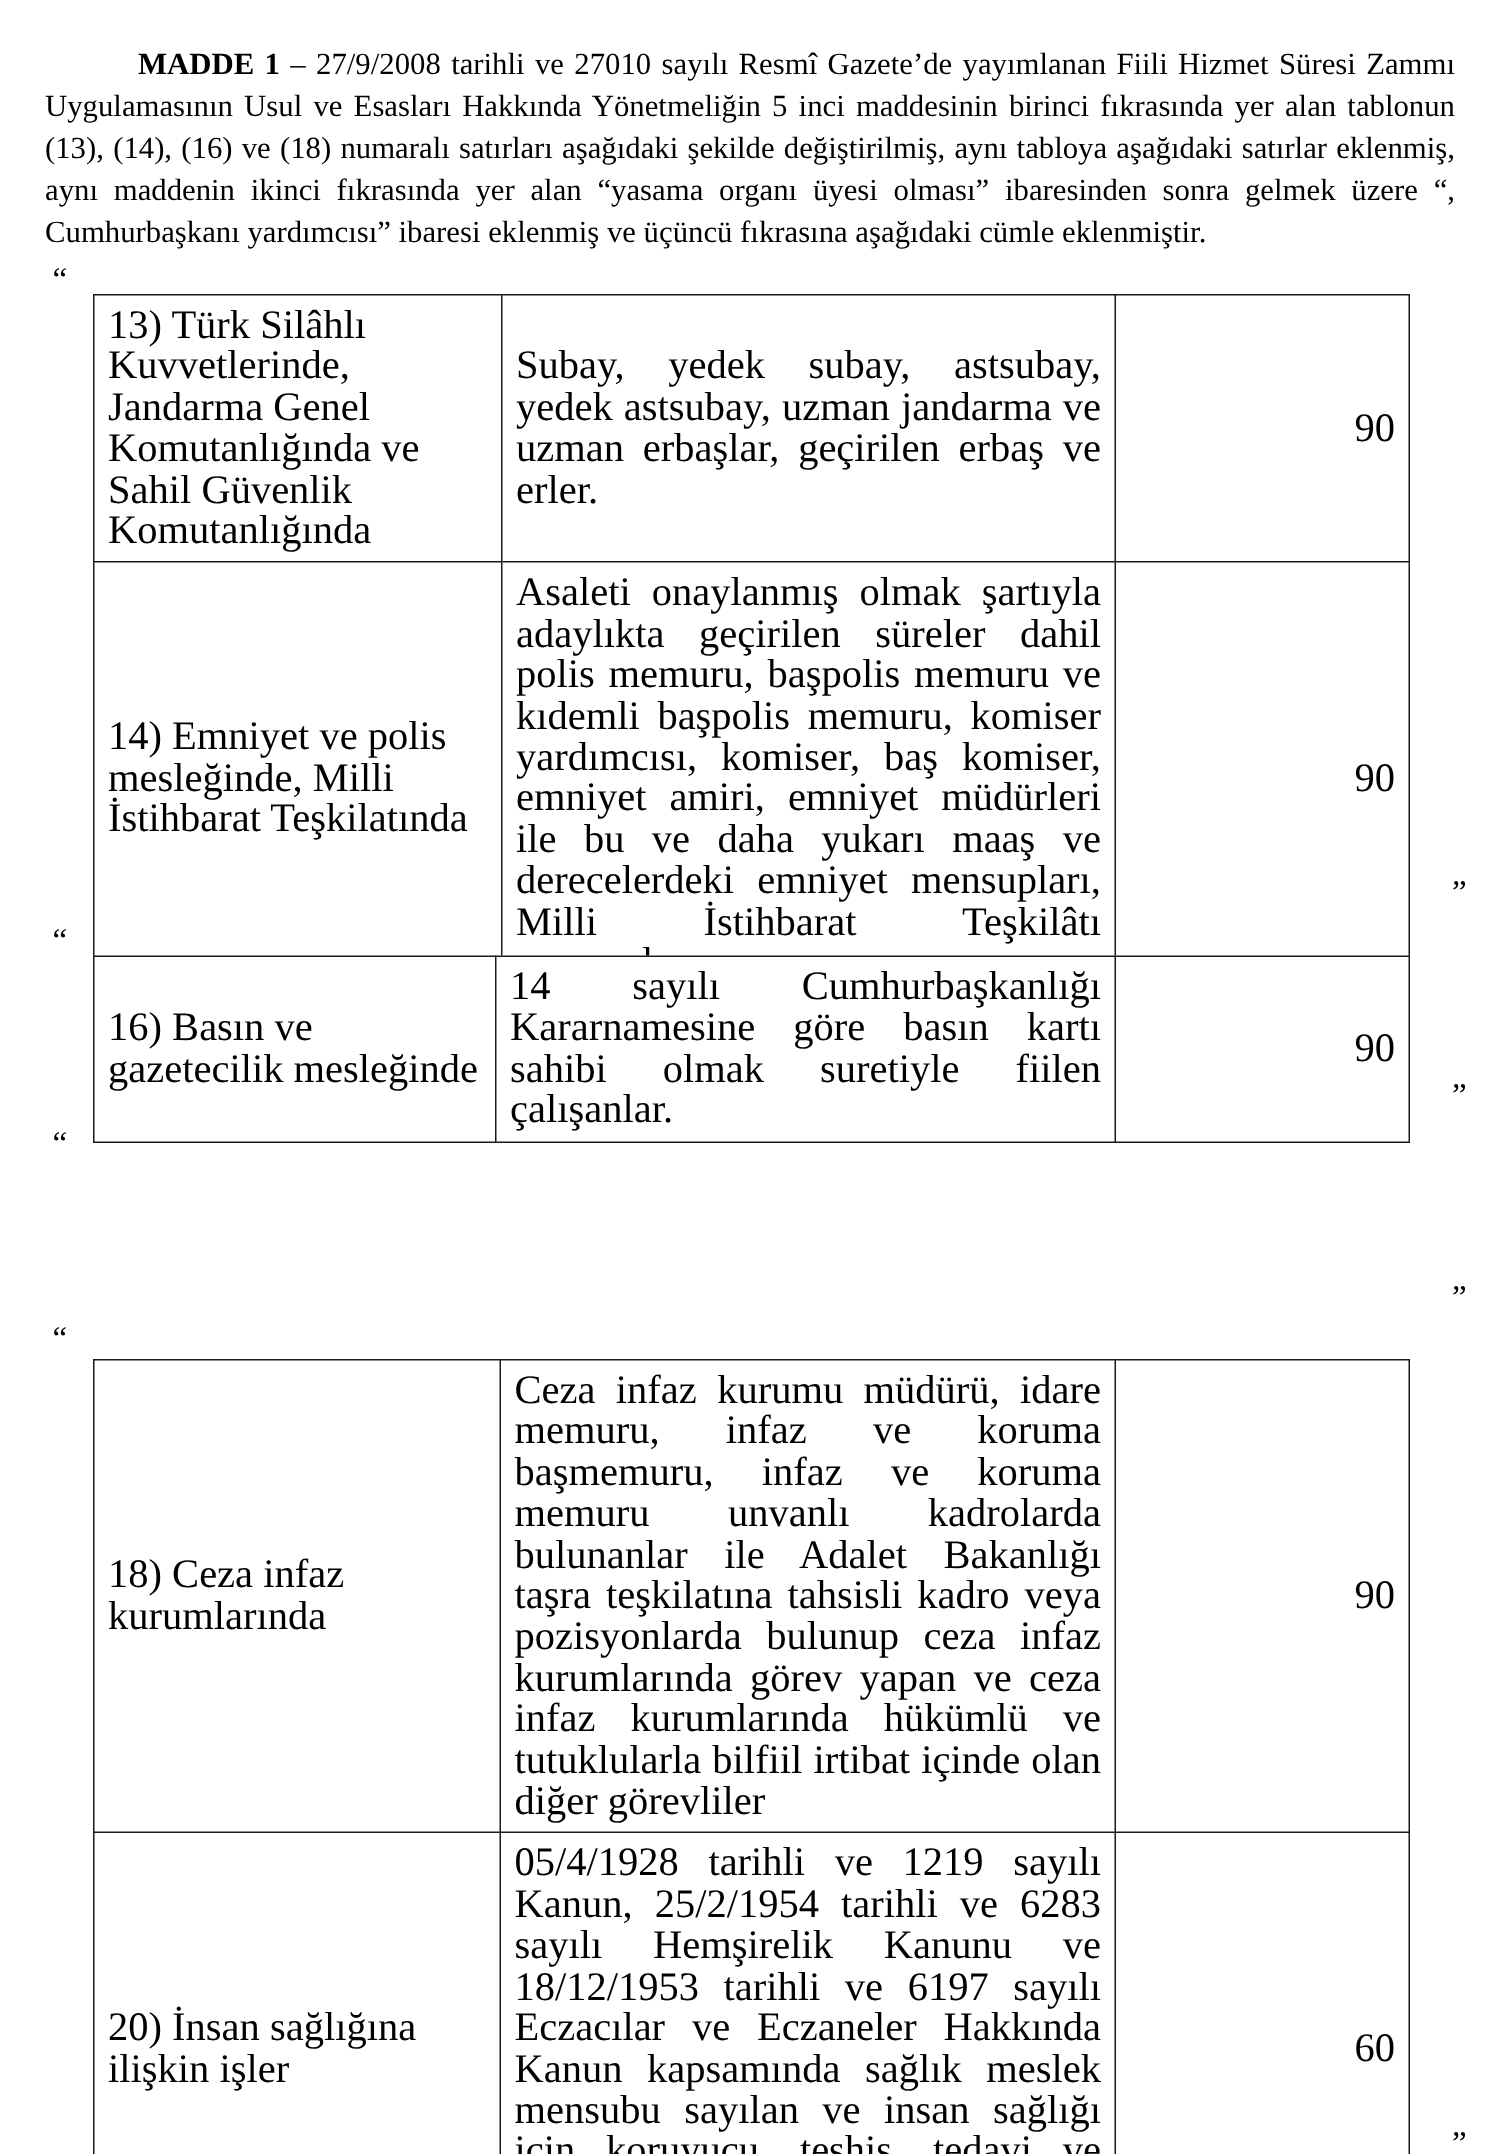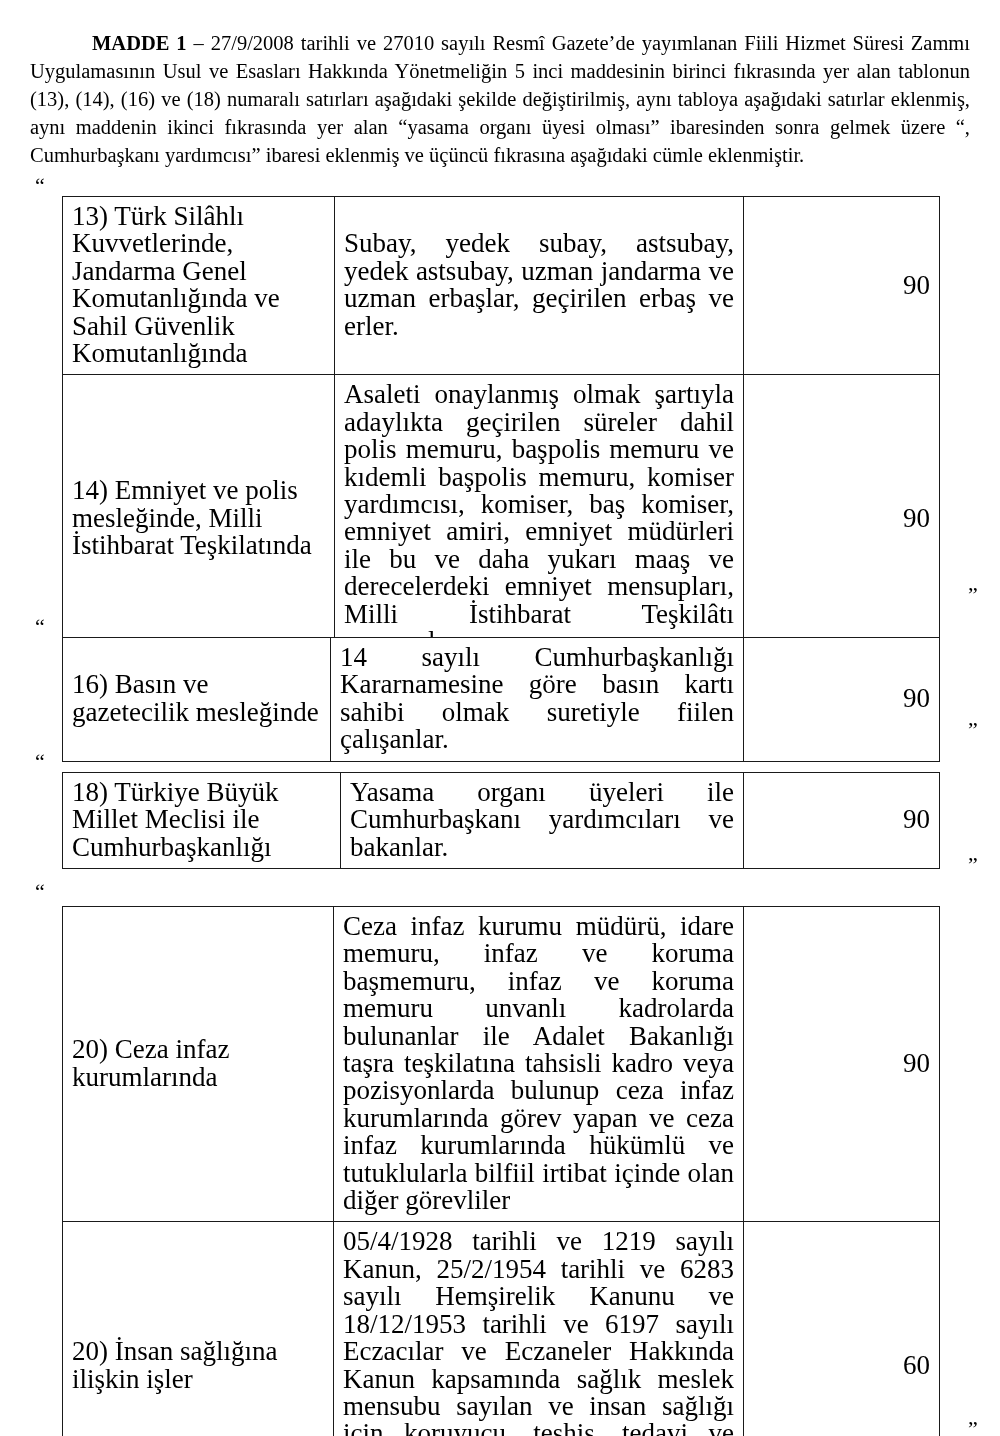--- a/index.html
+++ b/index.html
@@ -175,46 +175,30 @@
       <tr class="r16">
         <td class="c-label">16) Basın ve gazetecilik mesleğinde</td>
         <td class="c-desc mid">
             <span class="jtext">14 sayılı Cumhurbaşkanlığı Kararnamesine göre basın kartı sahibi olmak suretiyle fiilen çalışanlar.</span>
           </td>
         <td class="c-val">90</td>
       </tr>
     </tbody>
   </table>
 
-  <table class="tbl" id="table3">
-    <colgroup>
-        <col class="l">
-        <col class="d">
-        <col class="v">
-      </colgroup>
-    <tbody>
-      <tr class="r18">
-        <td class="c-label">18) Türkiye Büyük Millet Meclisi ile Cumhurbaşkanlığı</td>
-        <td class="c-desc mid">
-            <span class="jtext">Yasama organı üyeleri ile Cumhurbaşkanı yardımcıları ve bakanlar.</span>
-          </td>
-        <td class="c-val">90</td>
-      </tr>
-    </tbody>
-  </table>
 
   <table class="tbl" id="table4">
     <colgroup>
         <col class="l">
         <col class="d">
         <col class="v">
       </colgroup>
     <tbody>
       <tr class="r19">
-        <td class="c-label">20) Ceza infaz kurumlarında</td>
+        <td class="c-label">18) Ceza infaz kurumlarında</td>
         <td class="c-desc mid">
             <span class="jtext">Ceza infaz kurumu müdürü, idare memuru, infaz ve koruma başmemuru, infaz ve koruma memuru unvanlı kadrolarda bulunanlar ile Adalet Bakanlığı taşra teşkilatına tahsisli kadro veya pozisyonlarda bulunup ceza infaz kurumlarında görev yapan ve ceza infaz kurumlarında hükümlü ve tutuklularla bilfiil irtibat içinde olan diğer görevliler</span>
           </td>
         <td class="c-val">90</td>
       </tr>
       <tr class="r20">
         <td class="c-label">20) İnsan sağlığına ilişkin işler</td>
         <td class="c-desc mid">
             <span class="jtext">05/4/1928 tarihli ve 1219 sayılı Kanun, 25/2/1954 tarihli ve 6283 sayılı Hemşirelik Kanunu ve 18/12/1953 tarihli ve 6197 sayılı Eczacılar ve Eczaneler Hakkında Kanun kapsamında sağlık meslek mensubu sayılan ve insan sağlığı için koruyucu, teşhis, tedavi ve rehabilite edici hizmetlerde çalışanlar</span>
           </td>

